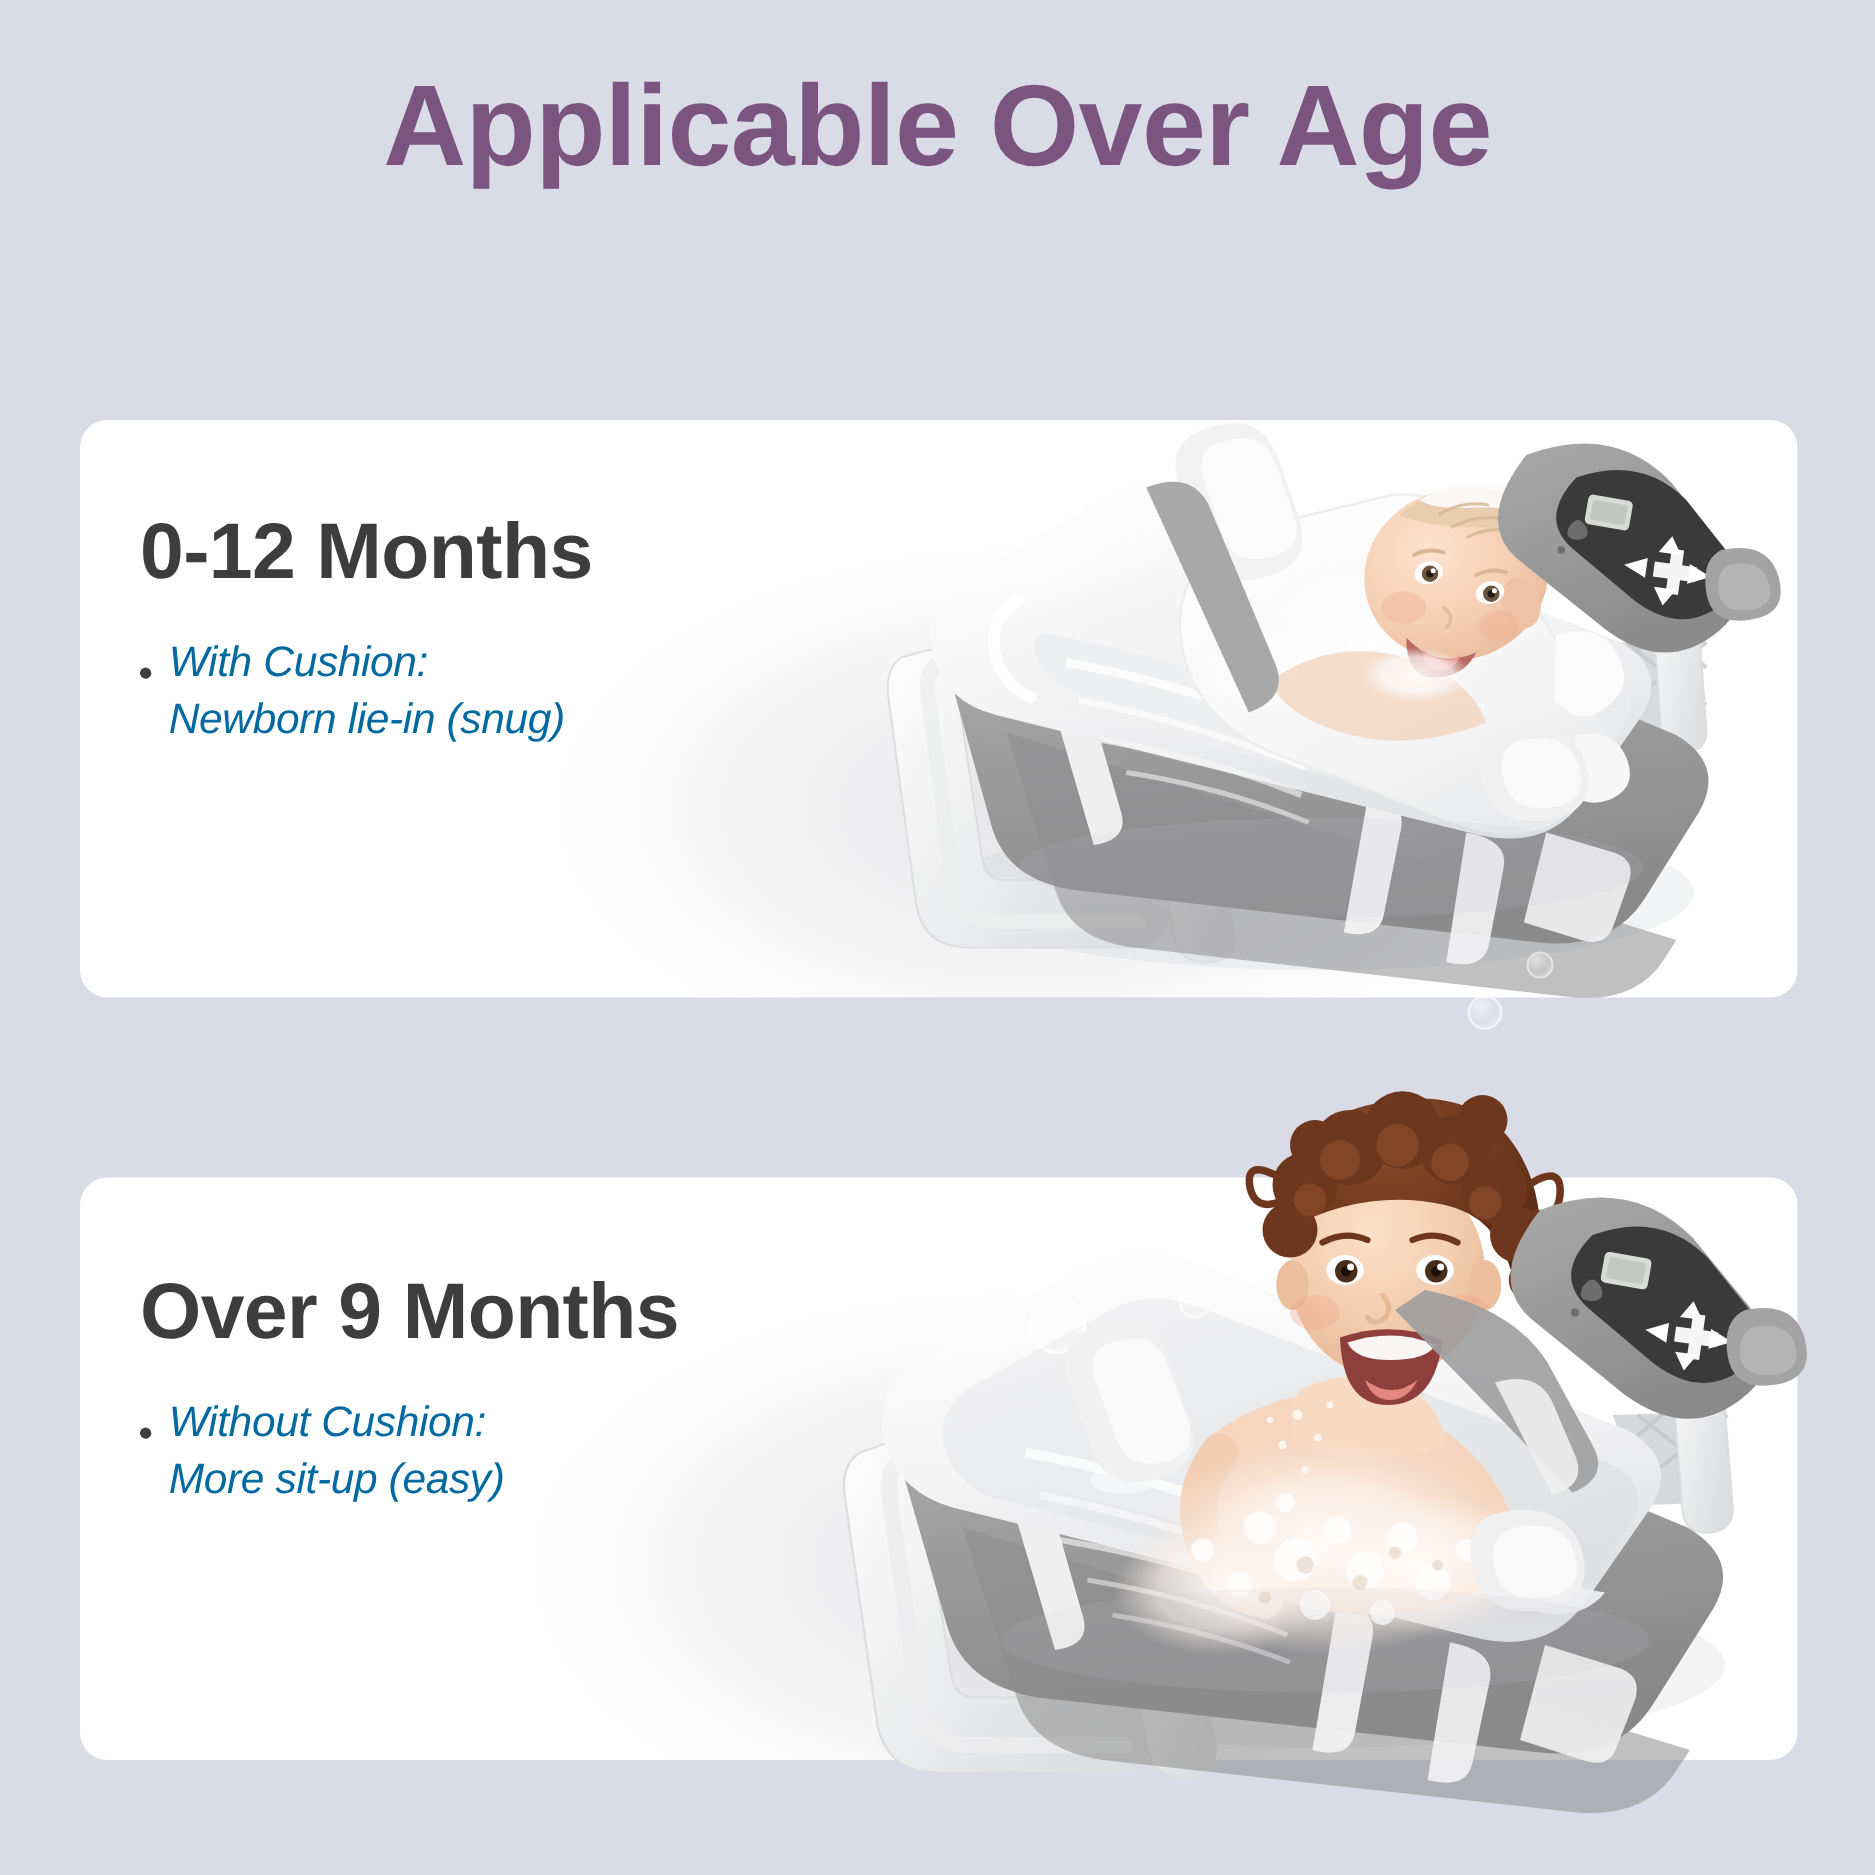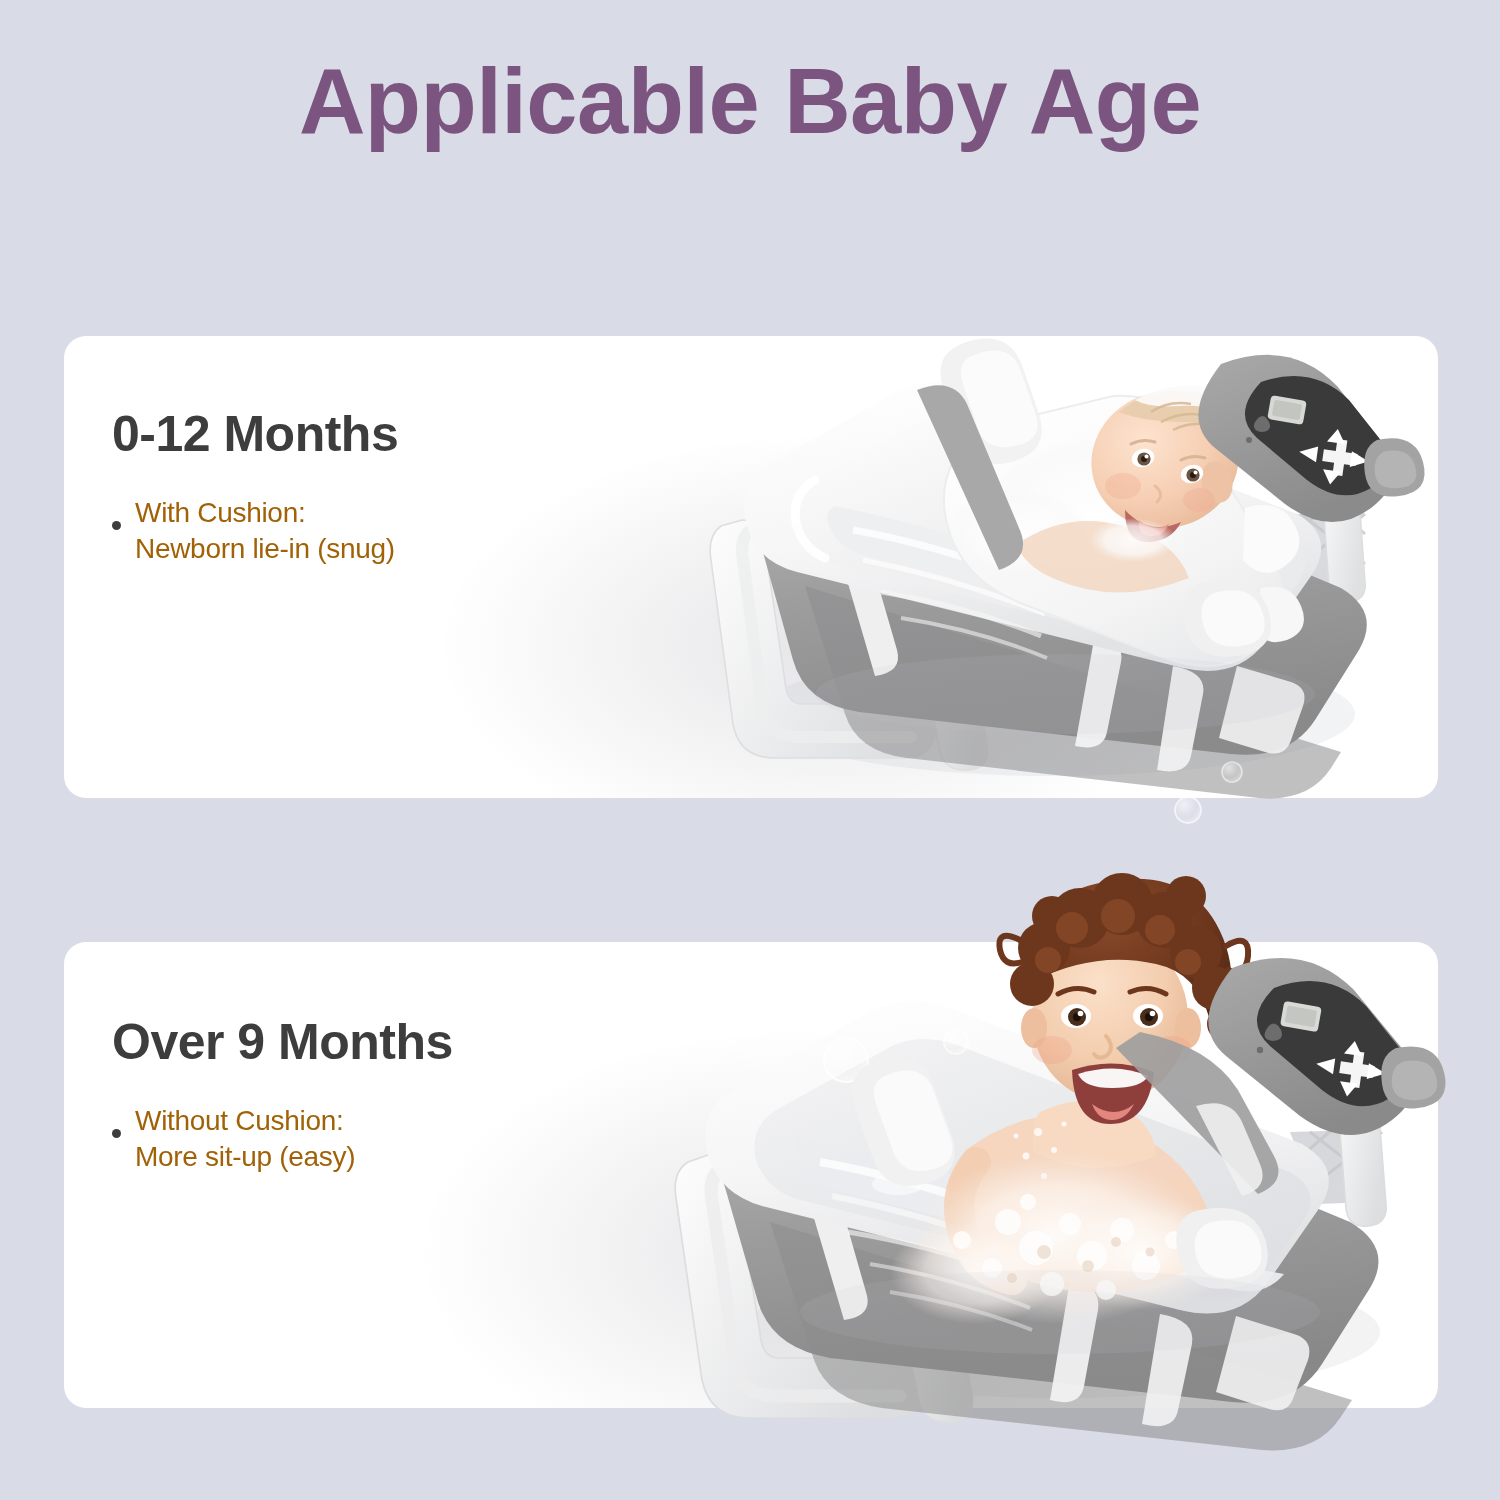--- a/index.html
+++ b/index.html
@@ -41,45 +41,46 @@
 
   .card-text{
     position:absolute;
     left:48px;
     z-index:6;
   }
   #card-1 .card-text{ top:72px; }
   #card-2 .card-text{ top:74px; }
 
   .card-heading{
-    font-size:50px;
+    font-size:63px;
     font-weight:bold;
     color:#3d3d3d;
     letter-spacing:-0.5px;
     line-height:1.05;
     white-space:nowrap;
   }
   .bullet-list{ margin-top:34px; }
   .bullet-row{
     display:flex;
     align-items:flex-start;
     gap:14px;
   }
   .bullet-dot{
     width:9px;height:9px;border-radius:50%;
     background:#3d3d3d;
     margin-top:26px;
     flex:0 0 auto;
   }
   .bullet-text{
-    font-size:28px;
-    color:#a16207;
+    font-size:34px;
+    color:#0369a1;
     line-height:1.32;
     letter-spacing:-0.3px;
     white-space:pre-line;
+    font-style:italic;
   }
 
   
   .card-inner-shadow{
     position:absolute;
     border-radius:50%;
     background:radial-gradient(ellipse at center, rgba(140,140,150,.22) 0%, rgba(160,160,170,.10) 45%, rgba(255,255,255,0) 72%);
     pointer-events:none;
     z-index:2;
   }
@@ -94,21 +95,21 @@
   #product-1{ left:665px; top:214px; width:790px; height:590px; }
   #product-2{ left:640px; top:732px; width:830px; height:690px; }
 
   .product svg{ display:block; width:100%; height:100%; overflow:visible; }
 </style>
 </head>
 <body>
 
 <div class="page">
 
-  <div class="title">Applicable Baby Age</div>
+  <div class="title">Applicable Over Age</div>
 
   <div class="card" id="card-1">
     <div class="card-inner-shadow"></div>
     <div class="card-text">
       <div class="card-heading">0-12 Months</div>
       <div class="bullet-list">
         <div class="bullet-row">
           <span class="bullet-dot"></span>
           <span class="bullet-text">With Cushion:
 Newborn lie-in (snug)</span>

